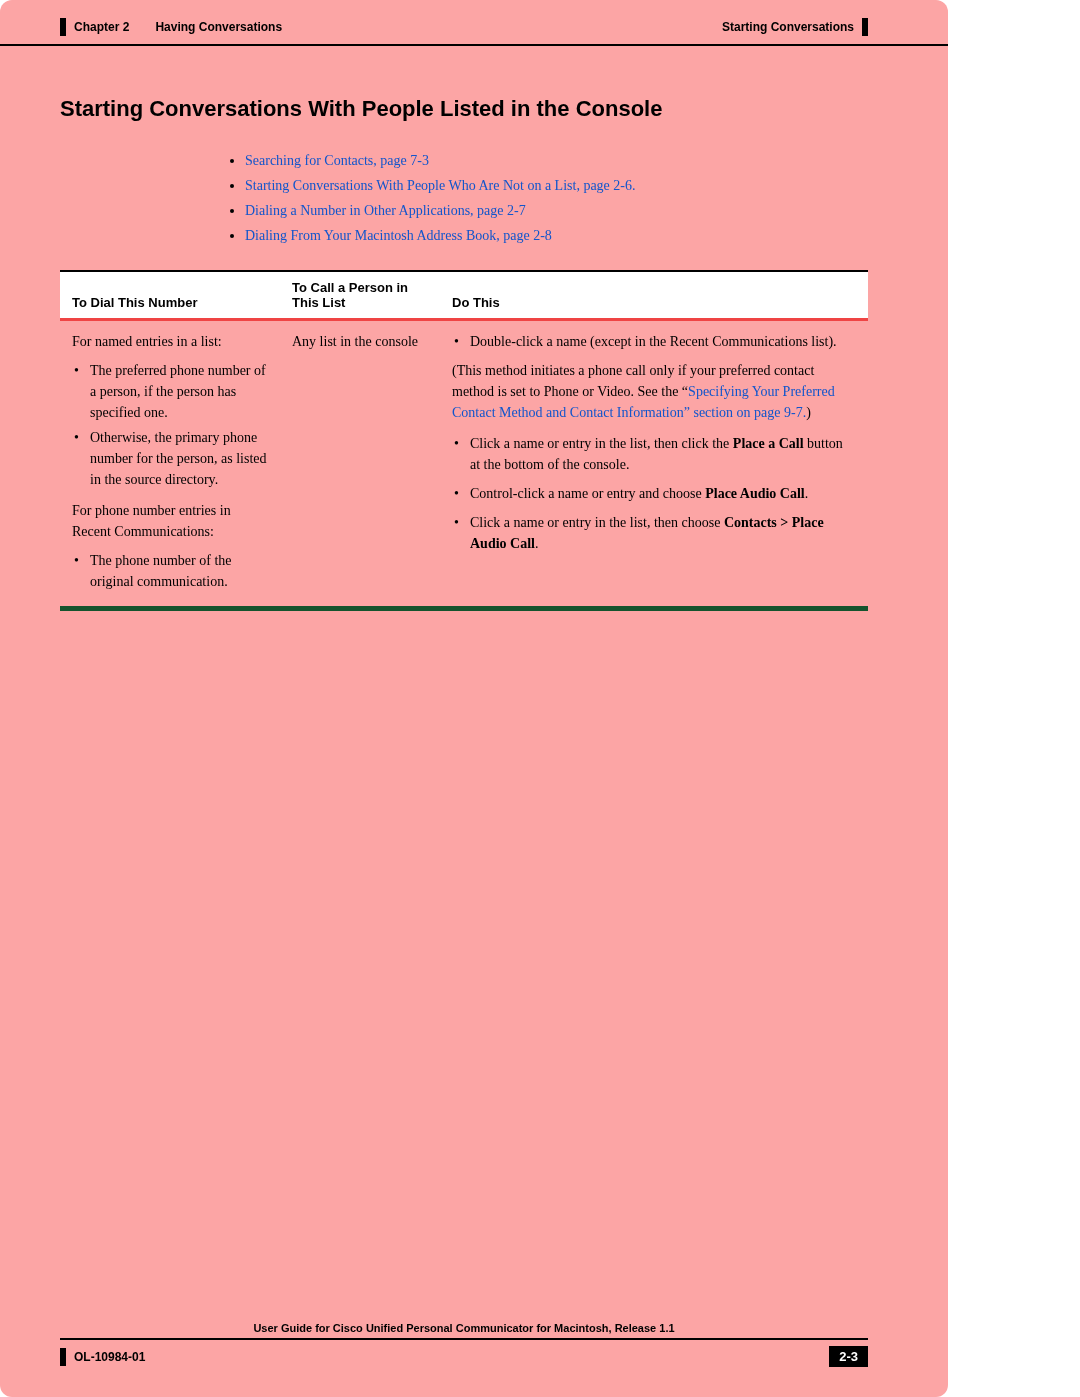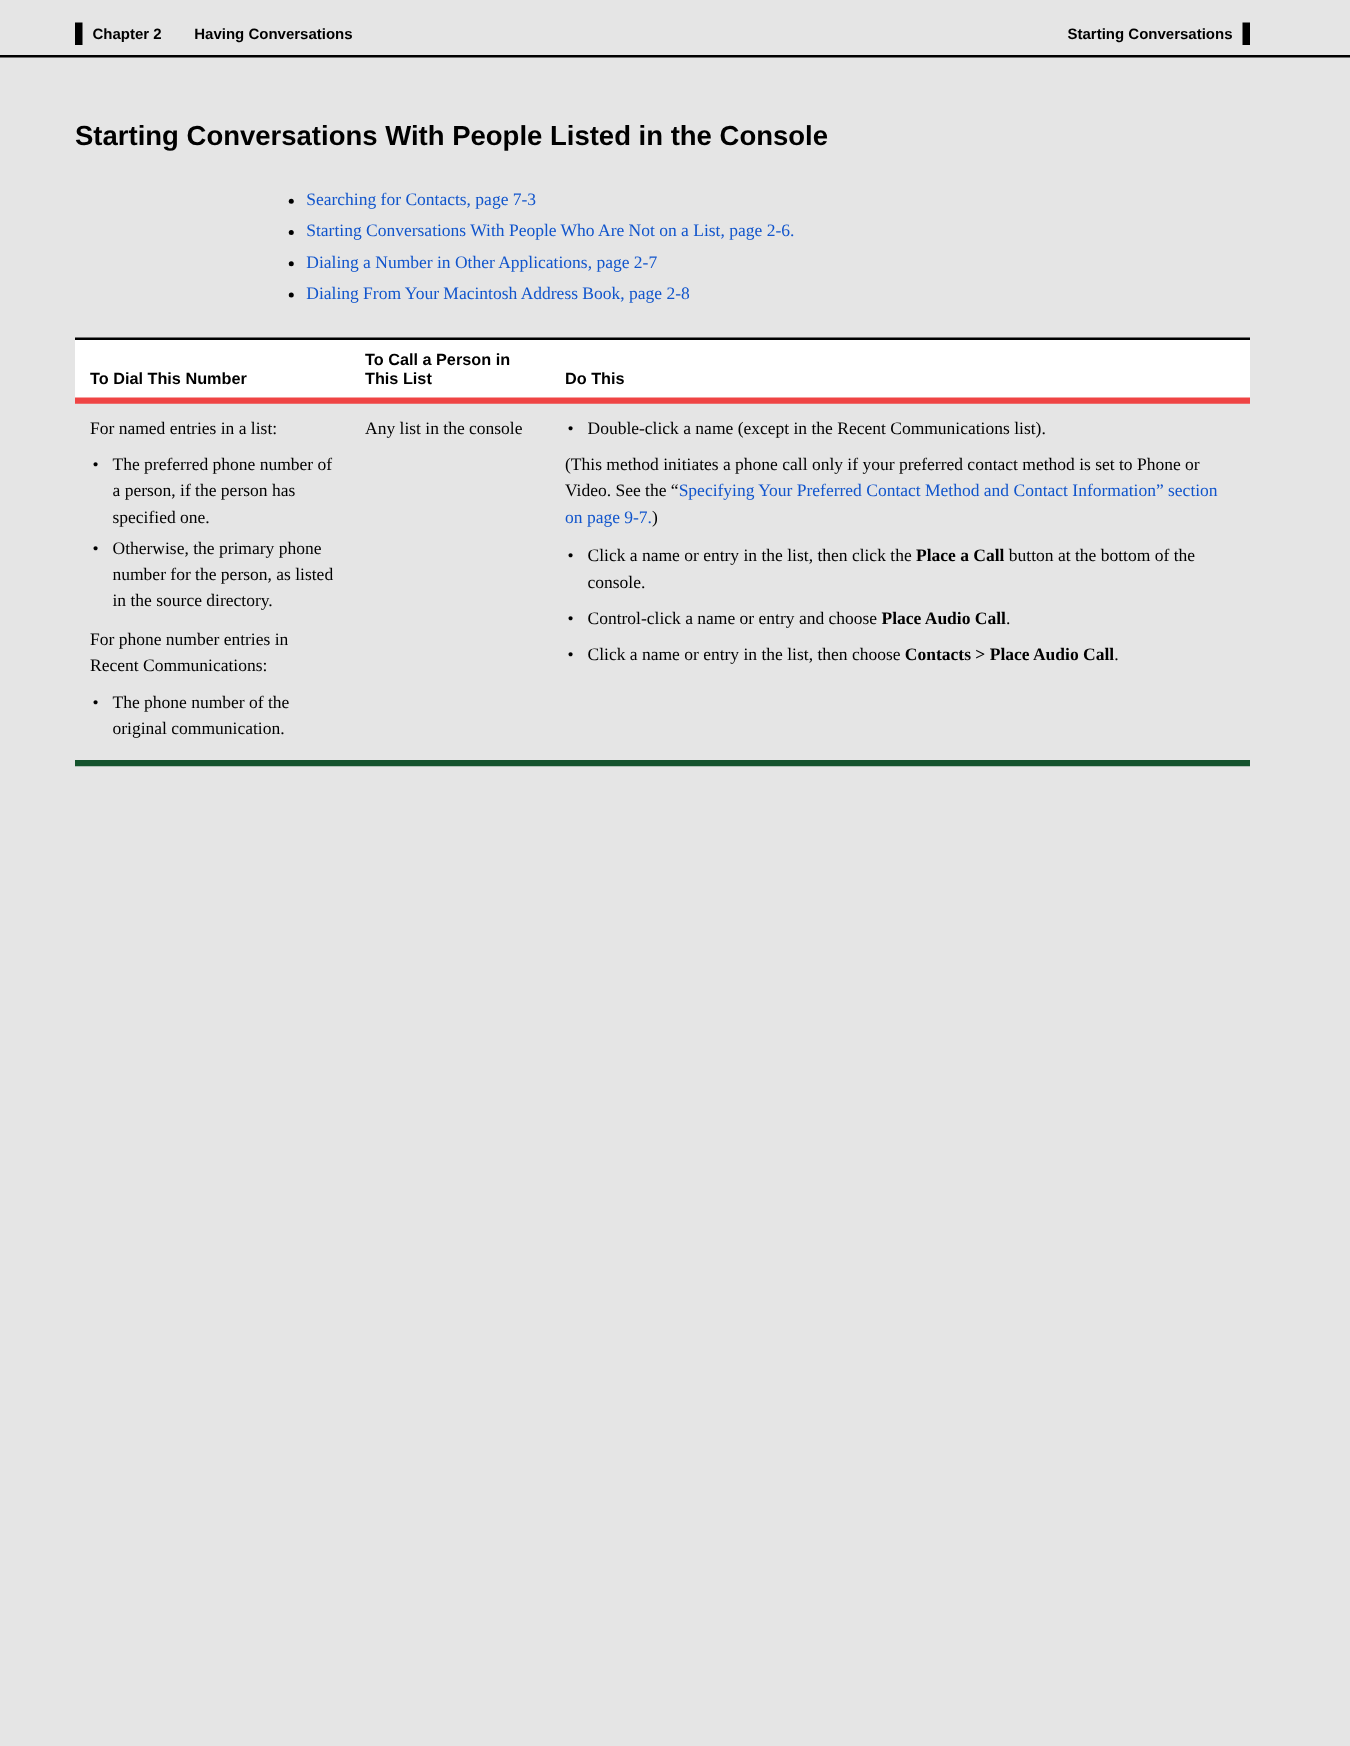--- a/index.html
+++ b/index.html
@@ -8,25 +8,26 @@
       background: #ffffff;
       font-family: "Times New Roman", Times, serif;
       font-size: 14px;
       color: #000000;
       width: 1080px;
       min-height: 1397px;
       position: relative;
     }
 
     .page {
-      width: 1080px;
+      width: 948px;
       min-height: 1397px;
-      background: #e5e5e5;
+      background: #fca5a5;
       padding: 0;
       position: relative;
+      border-radius: 12px;
     }
 
     
     .header {
       display: flex;
       justify-content: space-between;
       align-items: center;
       padding: 18px 80px 8px 60px;
       border-bottom: 2px solid #000;
       margin-bottom: 0;
@@ -117,21 +118,21 @@
     }
 
     .main-table th {
       background: #ffffff;
       font-family: Arial, sans-serif;
       font-size: 13px;
       font-weight: bold;
       text-align: left;
       padding: 8px 12px;
       border-top: 2px solid #000;
-      border-bottom: 5px solid #ef4444;
+      border-bottom: 3px solid #ef4444;
       vertical-align: bottom;
     }
 
     .main-table td {
       padding: 10px 12px;
       vertical-align: top;
       font-size: 14px;
       line-height: 1.5;
       border-bottom: 5px solid #14532d;
     }
@@ -339,14 +340,24 @@
               </li>
 
             </ul>
           </td>
         </tr>
       </tbody>
     </table>
 
   </div>
 
+  <div class="footer">
+    <div class="footer-top">User Guide for Cisco Unified Personal Communicator for Macintosh, Release 1.1</div>
+    <div class="footer-bottom">
+      <div class="footer-left">
+        <div class="footer-bar"></div>
+        <span>OL-10984-01</span>
+      </div>
+      <div class="footer-page-badge">2-3</div>
+    </div>
+  </div>
 
 </div>
 
 </body></html>

